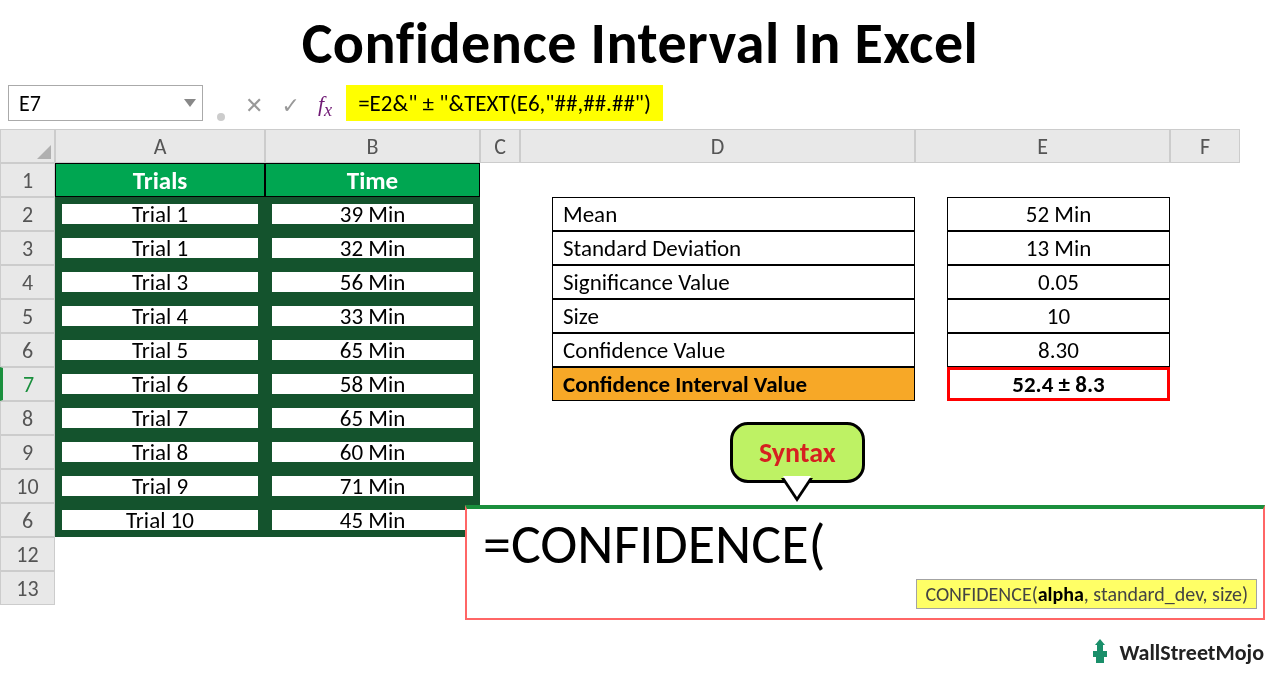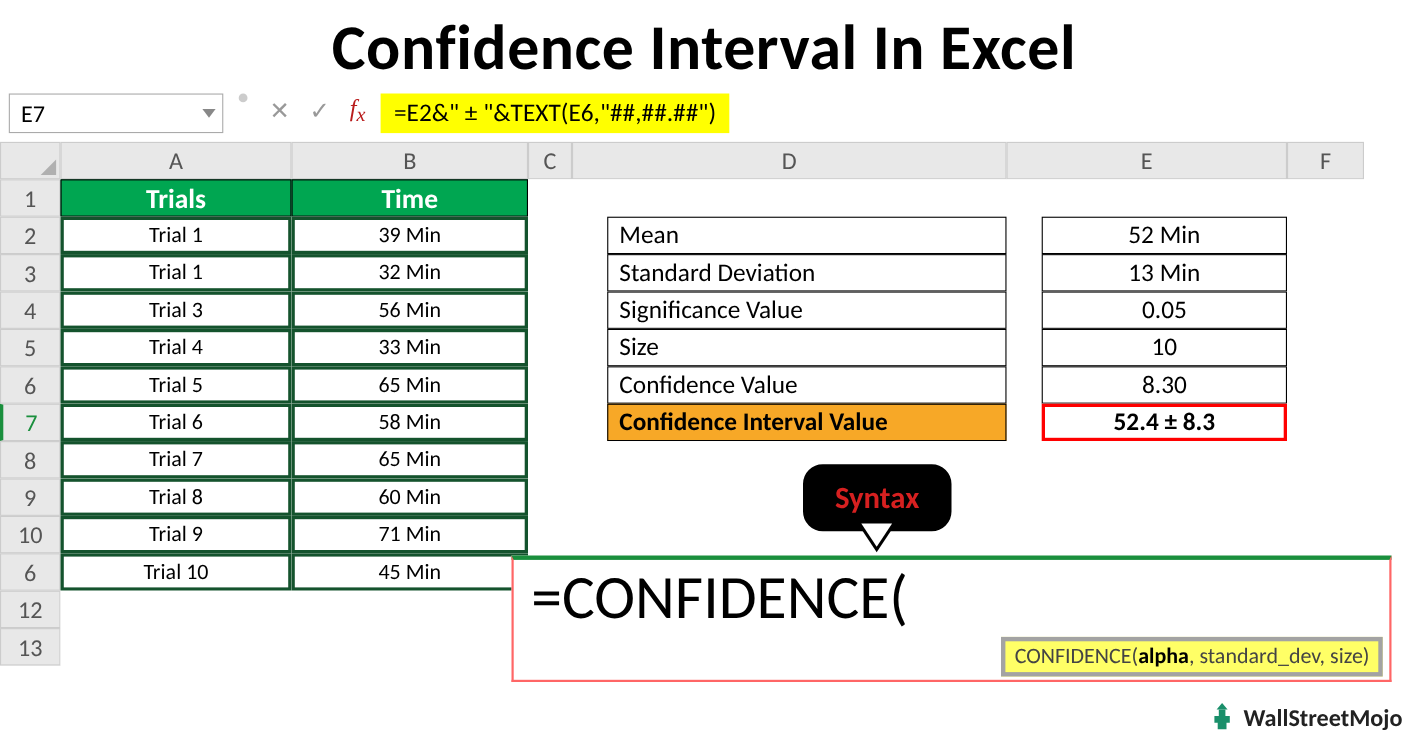--- a/index.html
+++ b/index.html
@@ -1,47 +1,47 @@
 <!DOCTYPE html>
 <html><head>
 <meta charset="utf-8">
 <style>
 * { margin: 0; padding: 0; box-sizing: border-box; }
 body { font-family: Calibri, Arial, sans-serif; background: #fff; width: 1280px; height: 675px; position: relative; overflow: hidden; }
 .title { font-size: 58px; font-weight: 700; text-align: center; padding: 8px 0 4px; letter-spacing: 0.5px; }
-.formula-bar { display: flex; align-items: flex-start; padding: 2px 8px; gap: 8px; margin-bottom: 6px; }
+.formula-bar { display: flex; align-items: flex-end; padding: 2px 8px; gap: 8px; margin-bottom: 6px; }
 .name-box { width: 195px; height: 36px; border: 1px solid #aaa; background: #fff; display: flex; align-items: center; padding: 0 10px; font-size: 22px; position: relative; }
 .name-box .dd { position: absolute; right: 6px; top: 50%; transform: translateY(-50%); width: 0; height: 0; border-left: 6px solid transparent; border-right: 6px solid transparent; border-top: 8px solid #888; }
 .fbar-sep { width: 8px; height: 8px; background: #ccc; border-radius: 50%; margin: 0 6px; }
 .fbar-icons { display: flex; align-items: center; gap: 18px; margin: 0 6px; }
 .fbar-icon { font-size: 22px; color: #999; }
-.fbar-icon.fx { font-style: italic; font-family: 'Times New Roman', serif; color: #b91c1c; font-size: 22px; }
+.fbar-icon.fx { font-style: italic; font-family: 'Times New Roman', serif; color: #701a75; font-size: 22px; }
 .formula-text { background: #ffff00; height: 36px; display: flex; align-items: center; padding: 0 12px; font-size: 23px; font-family: Calibri, Arial, sans-serif; }
 .grid { position: relative; }
 .sheet { display: grid; grid-template-columns: 55px 210px 215px 40px 395px 255px 70px; grid-auto-rows: 34px; }
 .hdr { background: #e8e8e8; border: 1px solid #ccc; display: flex; align-items: center; justify-content: center; font-size: 22px; color: #555; border-top: 1px solid #ccc; }
 .corner { background: #e8e8e8; border: 1px solid #ccc; position: relative; }
 .corner::after { content:''; position:absolute; right:3px; bottom:3px; width:0; height:0; border-style:solid; border-width:0 0 14px 14px; border-color: transparent transparent #b0b0b0 transparent; }
 .rowhdr { background: #e8e8e8; border: 1px solid #ccc; display: flex; align-items: center; justify-content: center; font-size: 22px; color: #555; }
 .rowhdr.active { border-left: 3px solid #1a8f3d; color: #1a8f3d; }
-.tcell { border: 3px solid #14532d; font-size: 20px; display:flex; align-items:center; justify-content:center; padding: 0 8px; background:#fff; }
+.tcell { border: 7px solid #14532d; font-size: 23px; display:flex; align-items:center; justify-content:center; padding: 0 8px; background:#fff; }
 .thcell { border: 1px solid #000; background: #00a651; color: #fff; font-weight: 700; font-size: 25px; display:flex; align-items:center; justify-content:center; }
 .dcell { border: 1px solid #000; font-size: 23px; display:flex; align-items:center; padding: 0 10px; background:#fff;margin-left:32px; }
 .dcell.center { justify-content:center; }
 .hl-orange { background: #f7a827; font-weight: 700; }
 .hl-red { border: 3px solid #ff0000 !important; font-weight: 700; }
 .blank { background:#fff; }
-.syntax-bubble { position: absolute; top: 422px; left: 730px; background:#000000; border: 3px solid #000; border-radius: 18px; padding: 10px 26px; font-size: 28px; font-weight: 700; color: #d62020; z-index:5; }
+.syntax-bubble { position: absolute; top: 422px; left: 730px; background:#bef264; border: 3px solid #000; border-radius: 18px; padding: 10px 26px; font-size: 28px; font-weight: 700; color: #d62020; z-index:5; }
 .syntax-bubble::after { content:''; position:absolute; bottom:-22px; left:48px; width:0; height:0; border-left:16px solid transparent; border-right:16px solid transparent; border-top:24px solid #000; }
 .syntax-bubble::before { content:''; position:absolute; bottom:-17px; left:50px; width:0; height:0; border-left:14px solid transparent; border-right:14px solid transparent; border-top:21px solid #fff; z-index:1; }
 .big-formula { position:absolute; top: 505px; left: 465px; width: 800px; height: 115px; border: 2px solid #ff6666; border-top:4px solid #1a8f3d; background:#fff; display:flex; flex-direction:column; z-index:3; }
 .big-formula-text { font-size: 56px; padding: 6px 16px; font-family: Calibri, Arial, sans-serif; display:flex; align-items:center; height:70px; }
-.tooltip { background:#ffff66; border:4px solid #a3a3a3; font-size:20px; padding: 2px 8px; align-self:flex-end; margin: 0 6px 6px 0; color:#444; }
+.tooltip { background:#ffff66; border:1px solid #a3a3a3; font-size:20px; padding: 2px 8px; align-self:flex-end; margin: 0 6px 6px 0; color:#444; }
 .tooltip .b { font-weight:700; color:#000; }
-.watermark { position:absolute; bottom: 8px; right: 5px; display:flex; align-items:center; gap:6px; font-weight:700; font-size: 22px; color:#222; z-index:6; }
+.watermark { position:absolute; bottom: 8px; right: 16px; display:flex; align-items:center; gap:6px; font-weight:700; font-size: 22px; color:#222; z-index:6; }
 .watermark .logo { display:flex; flex-direction:column; align-items:center; gap:-2px; }
 .watermark svg { display:block; }
 </style>
 </head>
 <body>
 
 <div class="title">Confidence Interval In Excel</div>
 
 <div class="formula-bar">
   <div class="name-box">

